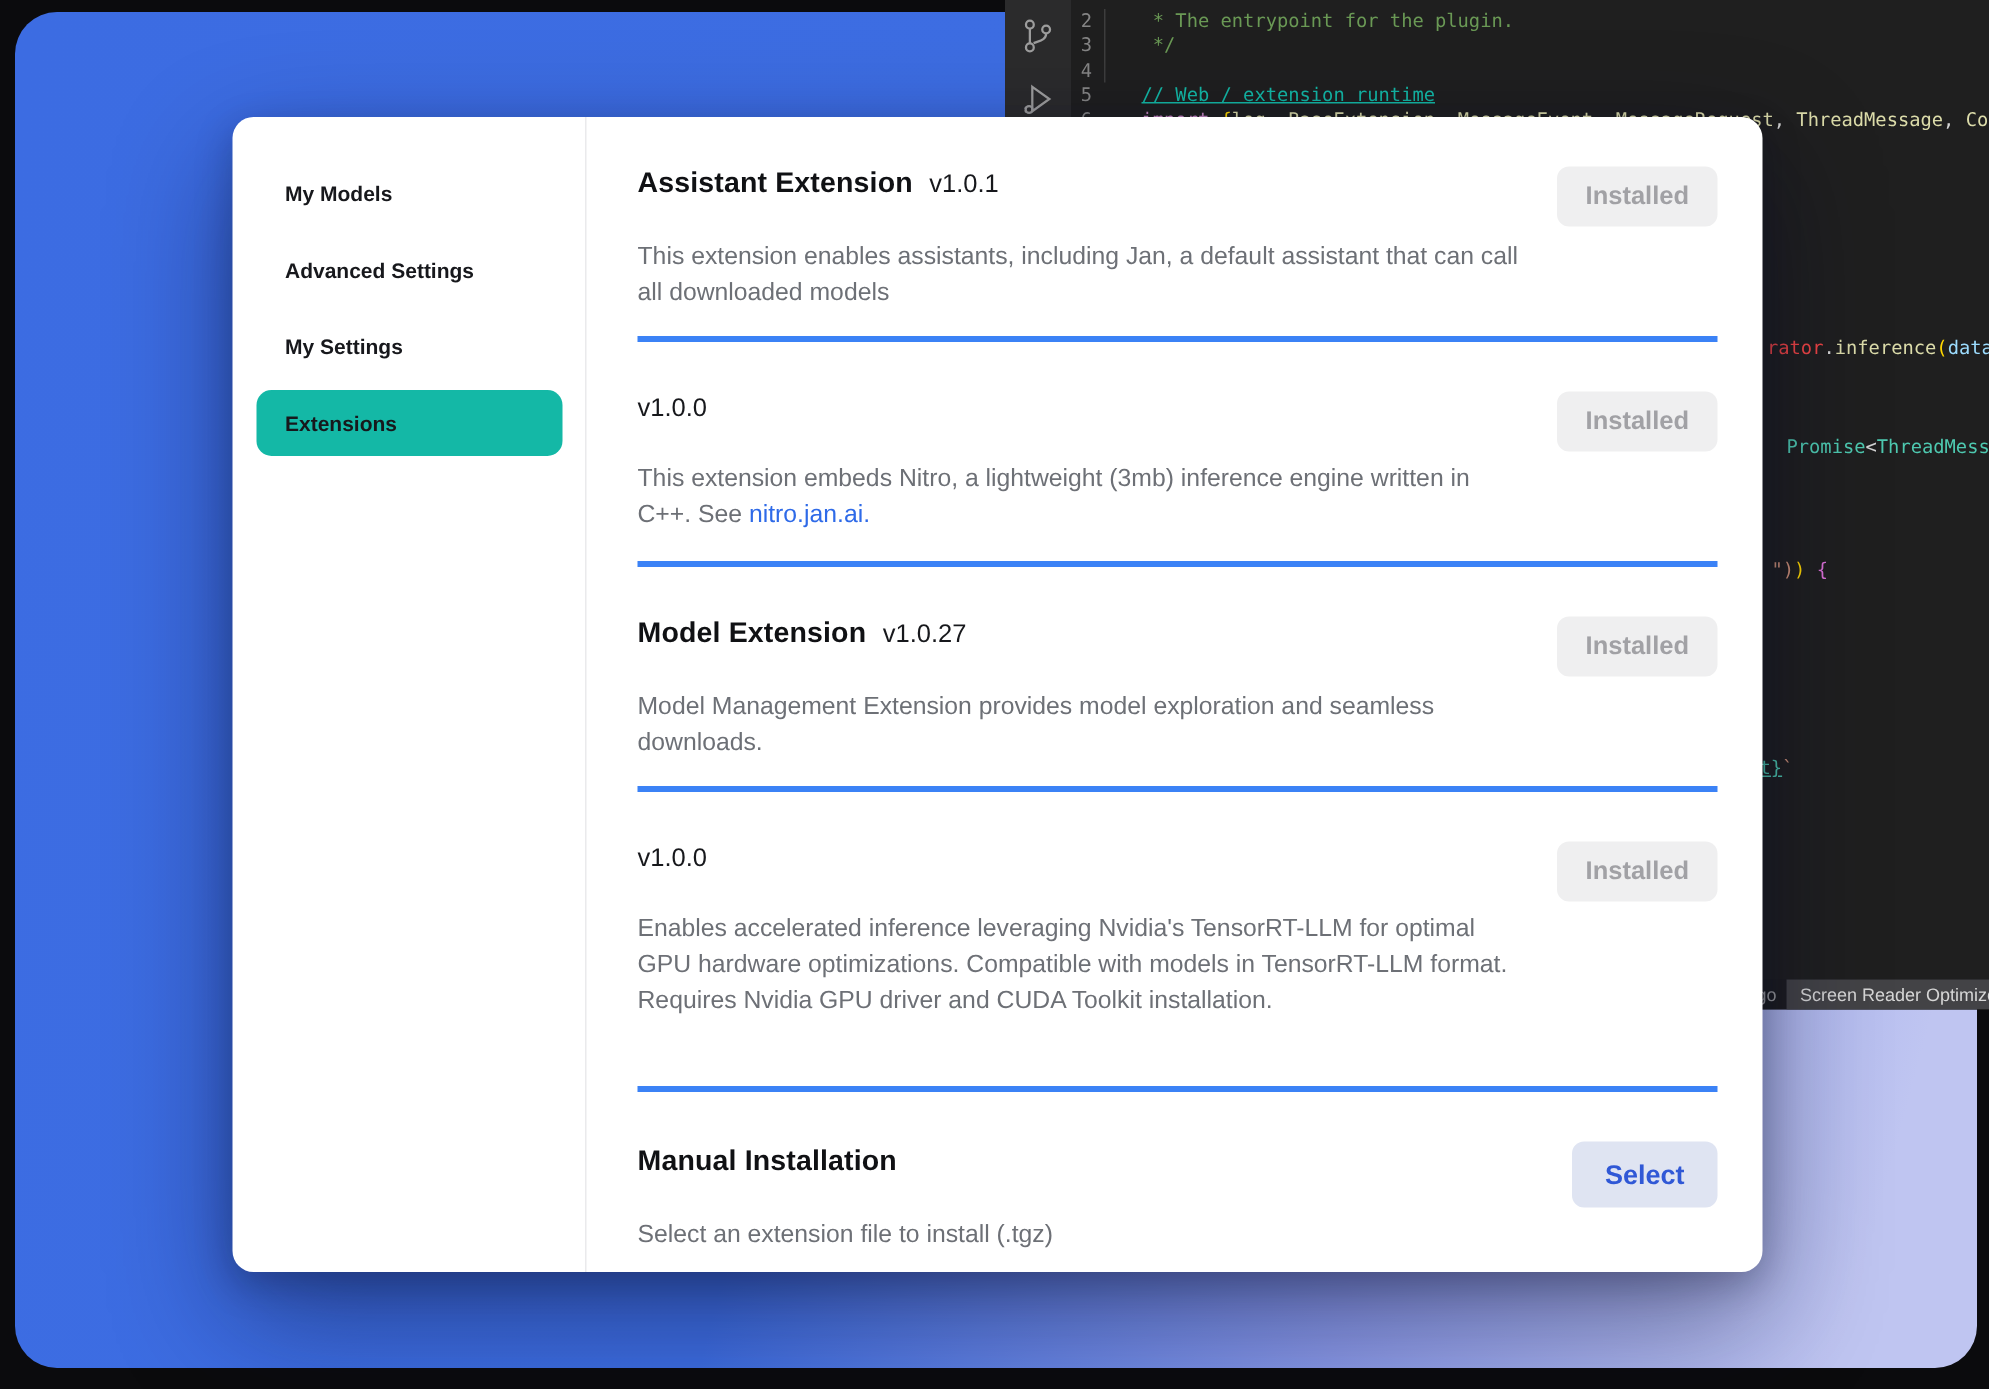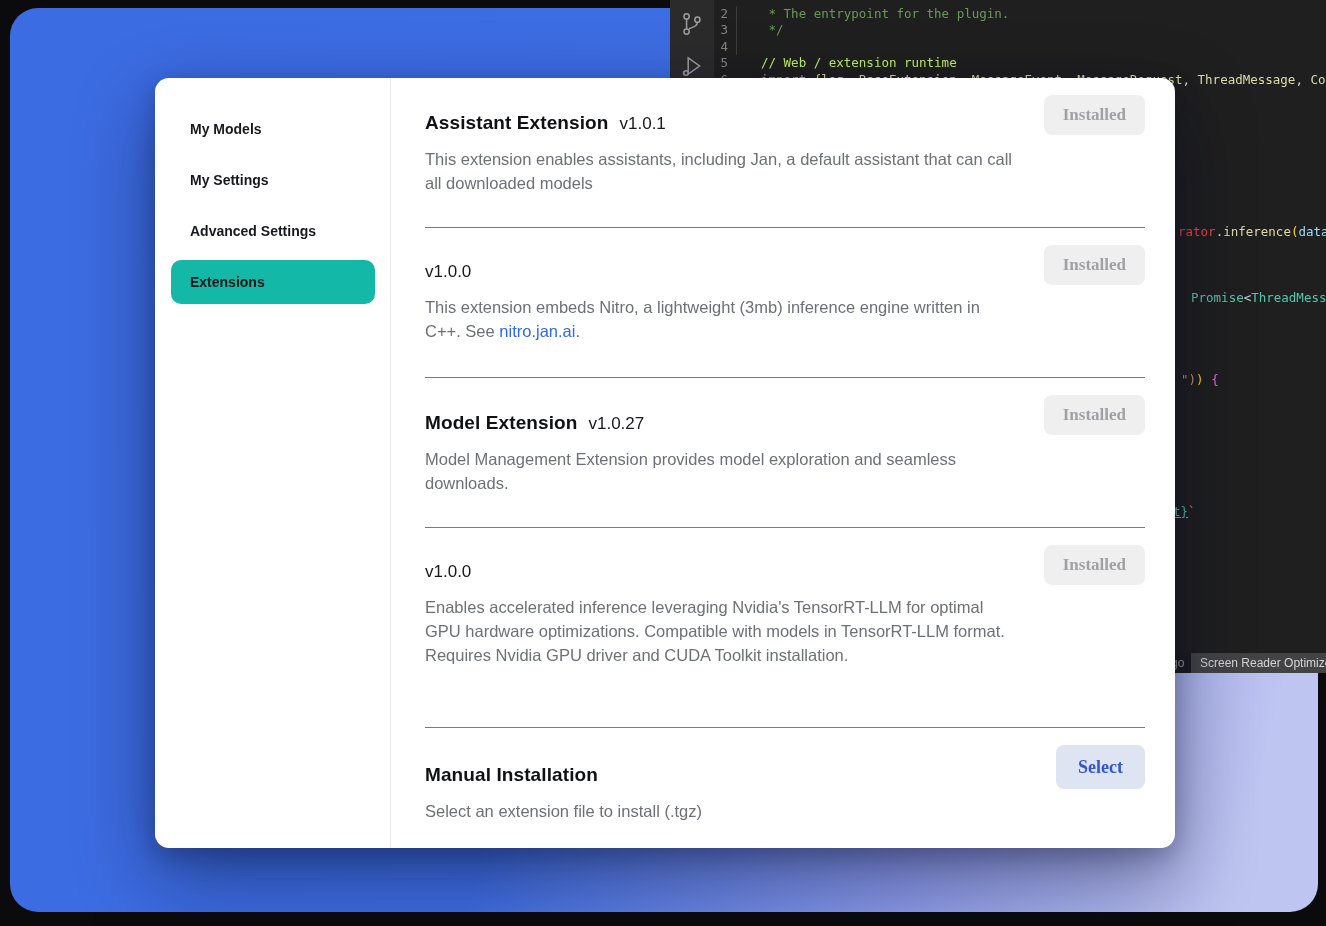--- a/index.html
+++ b/index.html
@@ -32,30 +32,30 @@
 
   
   .modal { position:absolute; left:155px; top:78px; width:1020px; height:770px; background:#ffffff;
     border-radius:14px; box-shadow:0 30px 80px rgba(8,12,40,.45),0 8px 24px rgba(8,12,40,.25); }
   .side { position:absolute; left:0; top:0; width:236px; height:100%; border-right:1px solid #eaeaec; padding-top:29px; }
   .side-item { height:44px; line-height:44px; margin:0 15px 7px 16px; padding:0 19px; border-radius:10px;
     font-size:14px; font-weight:700; color:#17181c; cursor:pointer; white-space:nowrap; }
   .side-item.active { background:#14b8a6; }
 
   .content { position:absolute; left:236px; top:0; right:0; bottom:0; padding:0 30px 0 34px; overflow:hidden; }
-  .ext-row { position:relative; border-bottom:1px solid #3b82f6; }
+  .ext-row { position:relative; border-bottom:4px solid #3b82f6; }
   .r-std { height:150px; padding-top:34px; }
   .r-big { height:200px; padding-top:34px; }
   .r-manual { height:120px; padding-top:36px; border-bottom:none; }
   .ext-head { display:flex; align-items:baseline; gap:11px; }
   .ext-title { font-size:19px; font-weight:700; color:#101114; letter-spacing:.1px; }
   .ext-version { font-size:17px; font-weight:400; color:#17181c; }
-  .ext-desc { margin-top:13px; font-size:16.5px; line-height:24px; color:#6d7076; max-width:588px; }
+  .ext-desc { margin-top:25px; font-size:16.5px; line-height:24px; color:#6d7076; max-width:588px; }
   .ext-desc a { color:#2e6ae8; text-decoration:none; }
-  .btn { position:absolute; right:0; top:17px; border:none; border-radius:8px; font-family:Liberation Serif, serif; }
+  .btn { position:absolute; right:0; top:33px; border:none; border-radius:8px; font-family:Liberation Sans, sans-serif; }
   .btn-installed { height:40px; padding:0 19px; background:#efeff0; color:#a1a1a5; font-size:17px; font-weight:600; }
   .btn-select { height:44px; padding:0 22px; background:#dfe4f2; color:#3058d6; font-size:18px; font-weight:700; cursor:pointer; }
 </style>
 </head>
 <body>
 
 <div class="stage">
 
   <div class="bg-panel"></div>
 
@@ -75,38 +75,38 @@
           <circle cx="6.5" cy="18.5" r="2.1"></circle>
           <path d="M3.8 17.2l1.2.6M3.8 19.8l1.2-.4"></path>
         </svg>
       </span>
     </div>
     <div class="indent-guide"></div>
     <div class="code">
       <div class="code-line"><span class="lnum">2</span><span class="lcode"><span style="color: rgb(106, 153, 85);"> * The entrypoint for the plugin.</span></span></div>
       <div class="code-line"><span class="lnum">3</span><span class="lcode"><span style="color: rgb(106, 153, 85);"> */</span></span></div>
       <div class="code-line"><span class="lnum">4</span><span class="lcode"></span></div>
-      <div class="code-line"><span class="lnum">5</span><span class="lcode"><span style="color: #bef264;">// Web / extension runtime</span></span></div>
+      <div class="code-line"><span class="lnum">5</span><span class="lcode"><span style="color: #14b8a6; text-decoration: underline;">// Web / extension runtime</span></span></div>
       <div class="code-line"><span class="lnum">6</span><span class="lcode"><span style="color: rgb(197, 134, 192);">import </span><span style="color: rgb(255, 215, 0);">{</span><span style="color: rgb(220, 220, 170);">log</span><span style="color: rgb(212, 212, 212);">, </span><span style="color: rgb(220, 220, 170);">BaseExtension</span><span style="color: rgb(212, 212, 212);">, </span><span style="color: rgb(220, 220, 170);">MessageEvent</span><span style="color: rgb(212, 212, 212);">, </span><span style="color: rgb(220, 220, 170);">MessageRequest</span><span style="color: rgb(212, 212, 212);">, </span><span style="color: rgb(220, 220, 170);">ThreadMessage</span><span style="color: rgb(212, 212, 212);">, </span><span style="color: rgb(220, 220, 170);">ContentType</span></span></div>
     </div>
     <div class="frag f0"><span style="color: #ef4444;">rator</span><span style="color: rgb(212, 212, 212);">.</span><span style="color: rgb(220, 220, 170);">inference</span><span style="color: rgb(255, 215, 0);">(</span><span style="color: rgb(156, 220, 254);">data</span></div>
     <div class="frag f1"><span style="color: rgb(78, 201, 176);">Promise</span><span style="color: rgb(212, 212, 212);">&lt;</span><span style="color: rgb(78, 201, 176);">ThreadMessage</span></div>
     <div class="frag f2"><span style="color: rgb(206, 145, 120);">")</span><span style="color: rgb(255, 215, 0);">) </span><span style="color: rgb(218, 112, 214);">{</span></div>
     <div class="frag f3"><span style="color: rgb(78, 201, 176); text-decoration: underline;">t}</span><span style="color: rgb(206, 145, 120);">`</span></div>
     <div class="sbar">
       <span class="go">go</span>
       <span class="badge">Screen Reader Optimized</span>
     </div>
   </div>
 
   <div class="modal">
     <div class="side">
       <div class="side-item">My Models</div>
+      <div class="side-item">Advanced Settings</div>
       <div class="side-item">My Settings</div>
-      <div class="side-item">Advanced Settings</div>
       <div class="side-item active">Extensions</div>
     </div>
 
     <div class="content">
 
       <div class="ext-row r-std">
         <div class="ext-head">
           <span class="ext-title">Assistant Extension</span>
           <span class="ext-version">v1.0.1</span>
         </div>

